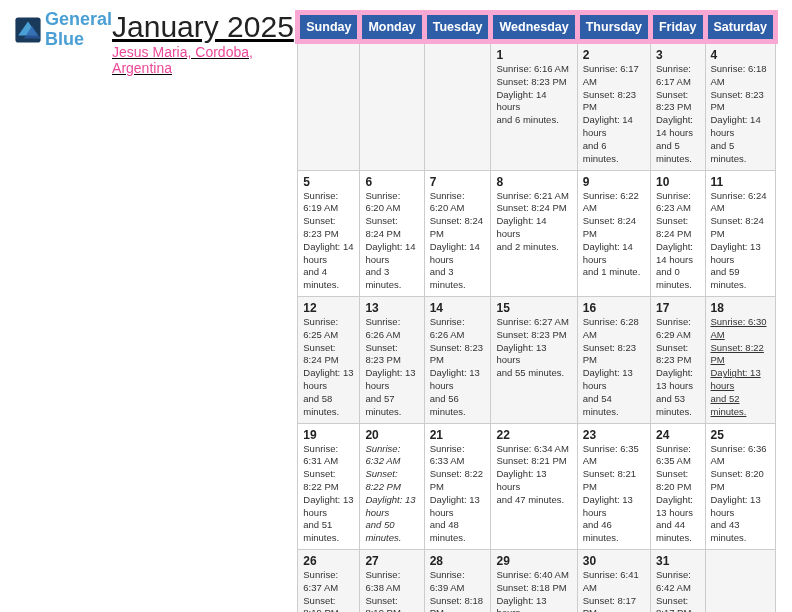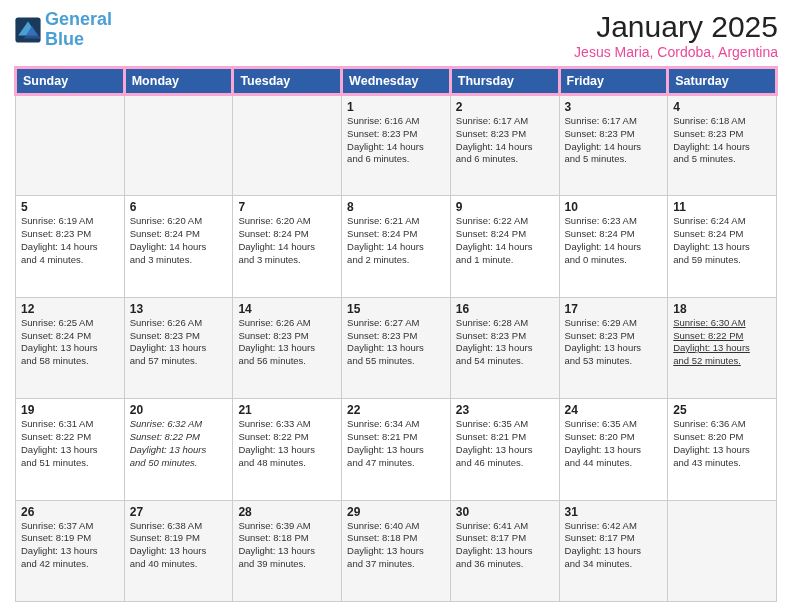--- a/index.html
+++ b/index.html
@@ -8,21 +8,20 @@
       background: #fff;
       width: 792px;
       height: 612px;
       overflow: hidden;
     }
     .page {
       width: 792px;
       height: 612px;
       background: #fff;
       display: flex;
-      flex-direction: column;
       padding: 10px 14px 10px 14px;
     }
     .header {
       display: flex;
       align-items: flex-start;
       justify-content: space-between;
       margin-bottom: 6px;
     }
     .logo-area {
       display: flex;
@@ -36,21 +35,21 @@
     }
     .logo-text span {
       color: #4a9fd4;
     }
     .logo-icon {
       width: 28px;
       height: 28px;
       margin-right: 3px;
     }
     .title-area {
-      text-align: right;
+      text-decoration: underline;
     }
     .main-title {
       font-size: 30px;
       font-weight: normal;
       color: #222;
     }
     .subtitle {
       font-size: 14px;
       color: #ec4899;
     }
@@ -59,21 +58,21 @@
       border-collapse: collapse;
       flex: 1;
     }
     .calendar th {
       background: #2e5ea8;
       color: #fff;
       font-size: 12.5px;
       font-weight: bold;
       padding: 5px 6px;
       text-align: left;
-      border: 3px solid #f9a8d4;
+      border: 5px solid #f9a8d4;
     }
     .calendar td {
       border: 1px solid #ccc;
       vertical-align: top;
       padding: 4px 5px;
       width: calc(100% / 7);
       height: 78px;
       background: #fff;
     }
     .calendar tr:nth-child(odd) td {

